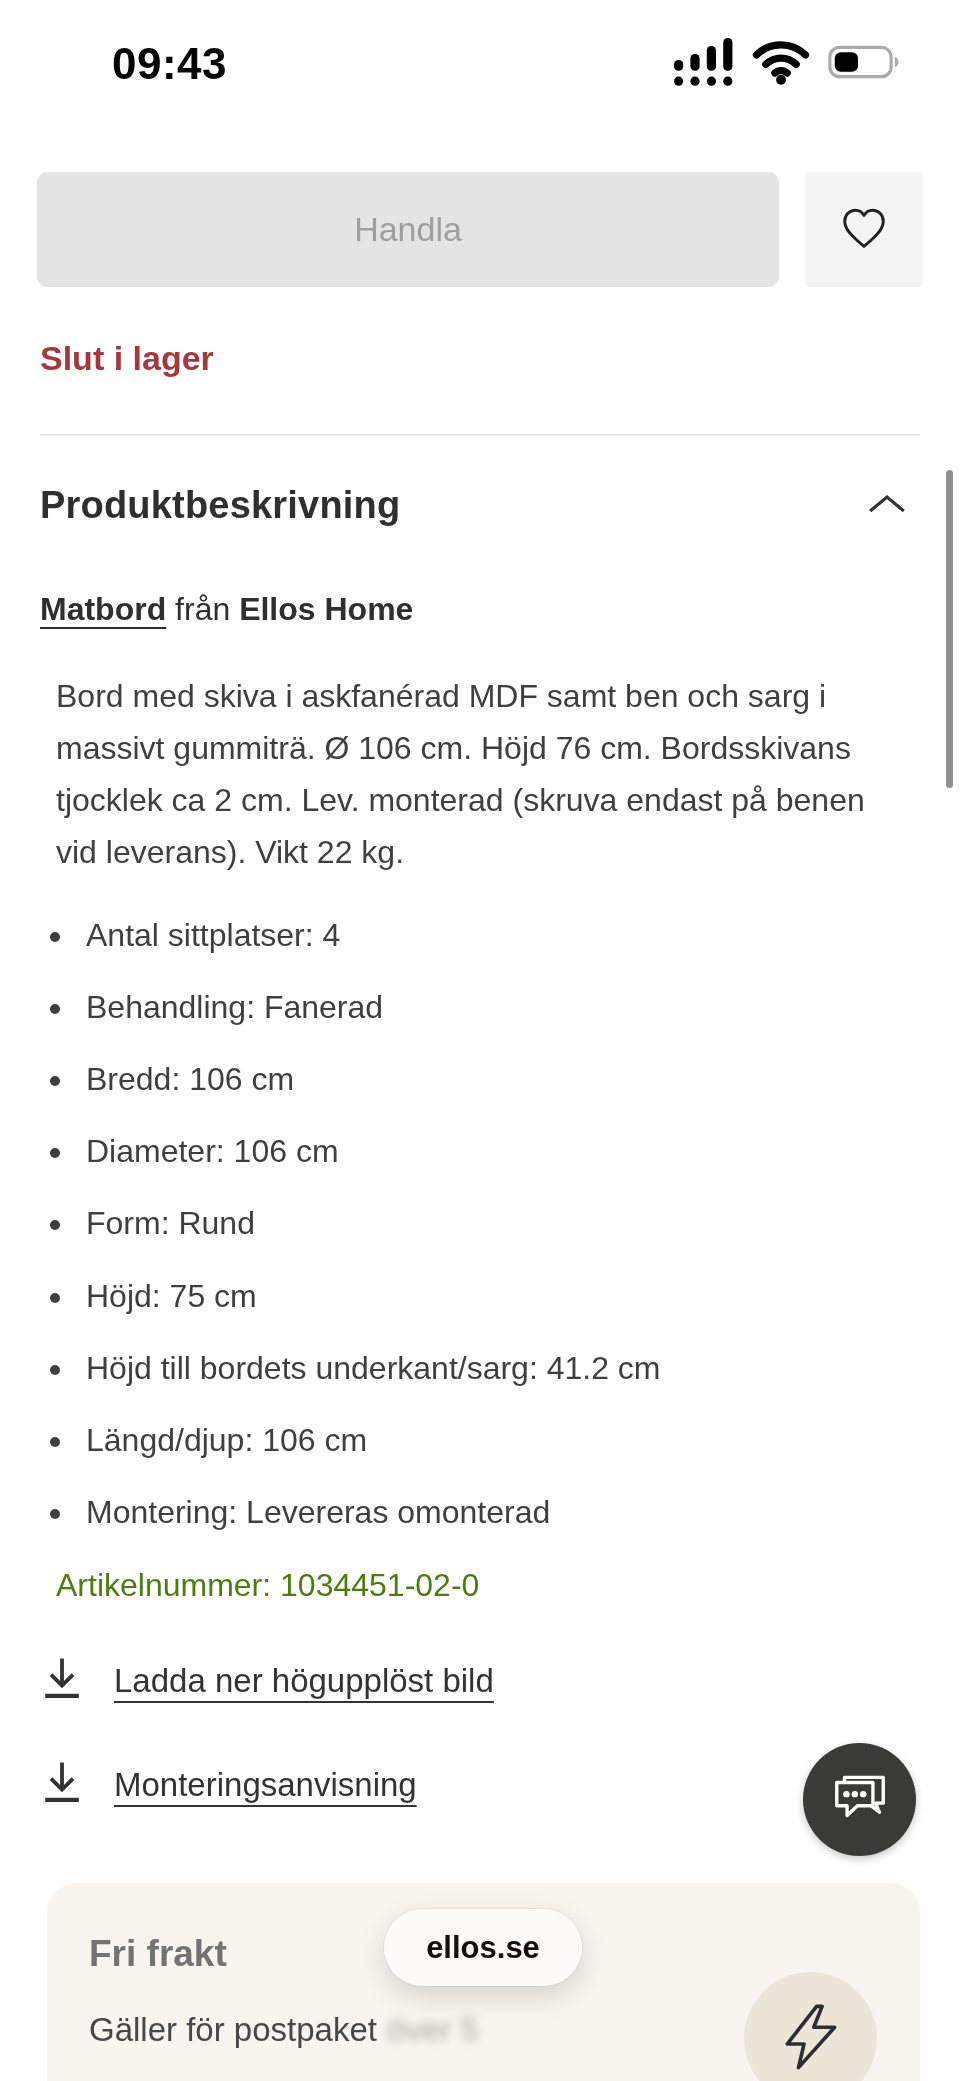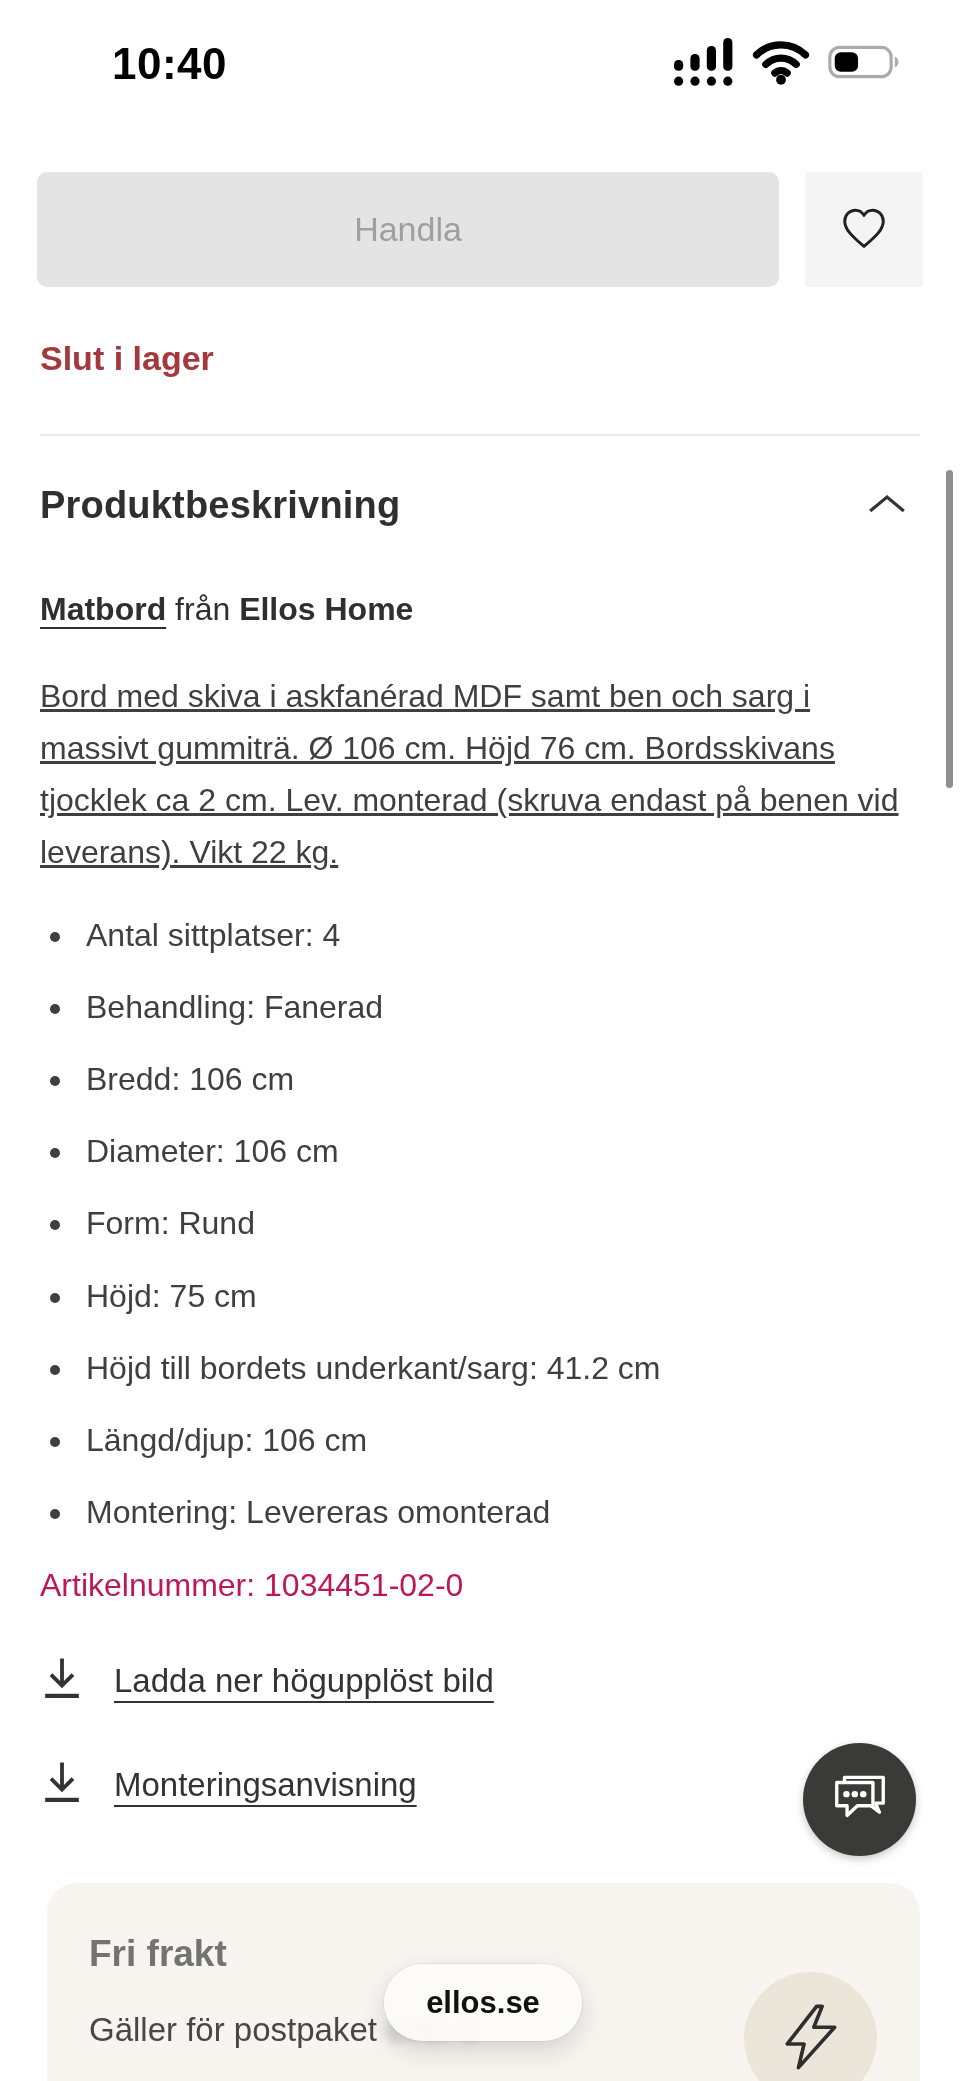--- a/index.html
+++ b/index.html
@@ -24,27 +24,27 @@
   .divider { margin:56px 40px 0; border-top:2px solid #e8e8e8; }
 
   .section-row { margin:0 52px 0 40px; padding-top:48px; display:flex;
                  justify-content:space-between; align-items:center; cursor:pointer; }
   .section-title { font-size:38px; font-weight:700; color:#2f2f2f; letter-spacing:.2px; }
 
   .product-title { margin:64px 40px 0; font-size:32px; color:#2f2f2f; }
   .product-title .name { font-weight:700; text-decoration:underline; text-underline-offset:7px; text-decoration-thickness:2px; }
   .product-title .brand { font-weight:700; }
 
-  .description { margin:42px 40px 0; max-width:892px; font-size:32px; line-height:1.63; color:#3f3f3f;text-decoration:underline; }
+  .description { margin:42px 56px 0; max-width:892px; font-size:32px; line-height:1.63; color:#3f3f3f; }
 
   ul.specs { margin:39px 40px 0 48px; list-style:disc; }
   ul.specs li { margin-left:28px; padding-left:10px; font-size:32px; color:#3f3f3f;
                 margin-bottom:37px; line-height:1.1; }
 
-  .article-number { margin:24px 40px 0; font-size:32px; color:#be185d; }
+  .article-number { margin:24px 56px 0; font-size:32px; color:#4d7c0f; }
 
   .doc-links { margin:50px 40px 0; }
   .doc-link { display:flex; align-items:center; gap:30px; margin-bottom:50px; cursor:pointer; }
   .doc-link .label { font-size:33px; color:#333;
         text-decoration:underline; text-underline-offset:9px; text-decoration-thickness:2px; }
 
   
   .shipping-card { position:absolute; left:47px; right:40px; top:1883px; height:260px;
                    background:#f8f5f0; border-radius:30px; padding:50px 42px; }
   .shipping-title { font-size:37px; font-weight:700; color:#737373; }
@@ -57,31 +57,31 @@
 
   .chat-fab { position:absolute; left:803px; top:1743px; width:113px; height:113px;
               border-radius:50%; background:#3a3a38; border:none; display:flex;
               align-items:center; justify-content:center;
               box-shadow:0 3px 8px rgba(0,0,0,.22); }
 
   .bolt-badge { position:absolute; left:744px; top:1972px; width:133px; height:133px;
                 border-radius:50%; background:#ebe6d9; border:none; display:flex;
                 align-items:center; justify-content:center; }
 
-  .url-pill { position:absolute; left:384px; top:1964px; width:198px; height:77px;
+  .url-pill { position:absolute; left:384px; top:1909px; width:198px; height:77px;
               border-radius:39px; background:rgba(253,252,251,.9);
               box-shadow:0 0 0 1px rgba(0,0,0,.05), 0 10px 28px rgba(0,0,0,.14);
               display:flex; align-items:center; justify-content:center; z-index:5; }
   .url-pill .label { font-size:31px; font-weight:700; color:#111; }
 </style>
 </head>
 <body>
 
 <div class="status-bar">
-  <span class="status-time">10:40</span>
+  <span class="status-time">09:43</span>
   <span class="status-icons">
     <span>
       <svg width="60" height="48" viewBox="0 0 30 24">
         <rect x="0" y="11" width="4.6" height="5.4" rx="2.2" fill="#000"></rect>
         <rect x="8.2" y="8" width="4.6" height="8.4" rx="2.2" fill="#000"></rect>
         <rect x="16.4" y="4" width="4.6" height="12.4" rx="2.2" fill="#000"></rect>
         <rect x="24.6" y="0" width="4.6" height="16.4" rx="2.2" fill="#000"></rect>
         <circle cx="2.3" cy="21.6" r="2.3" fill="#000"></circle>
         <circle cx="10.5" cy="21.6" r="2.3" fill="#000"></circle>
         <circle cx="18.7" cy="21.6" r="2.3" fill="#000"></circle>

